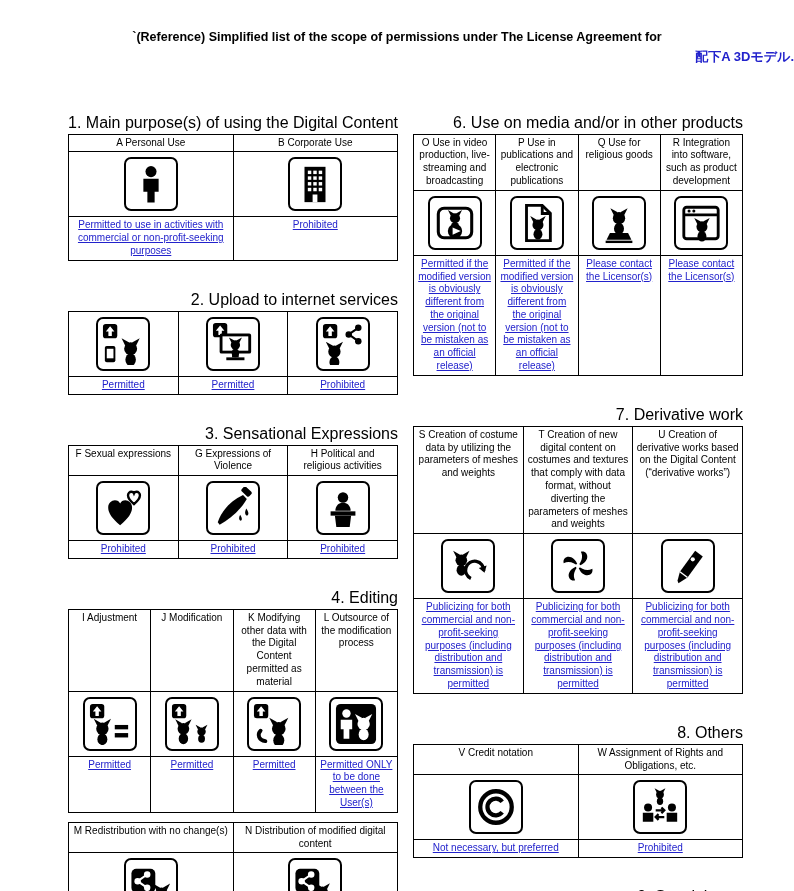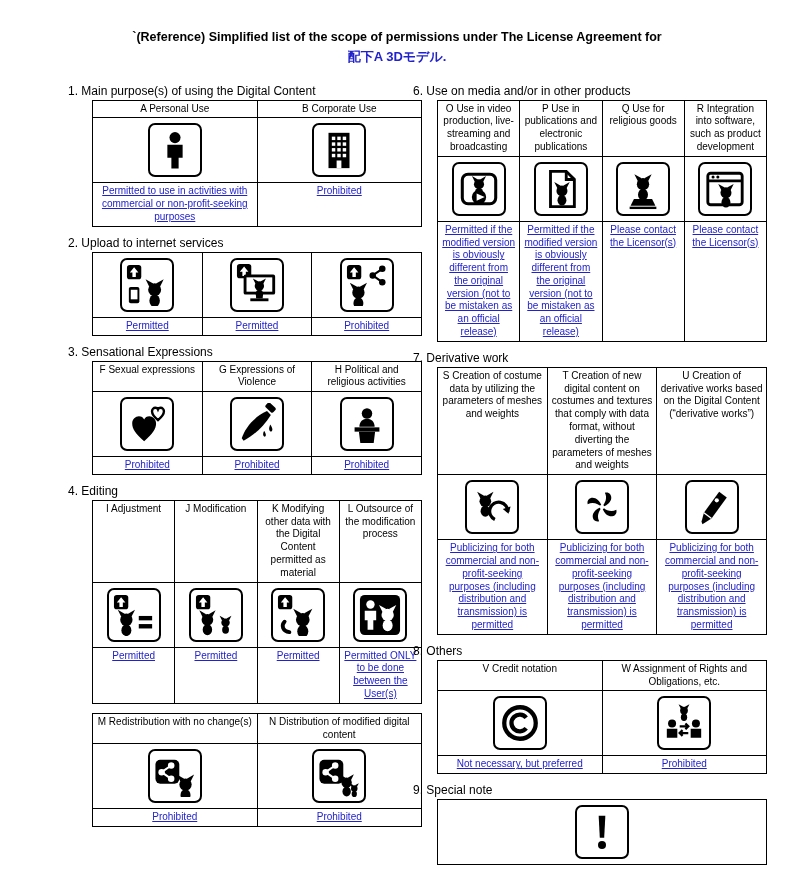--- a/index.html
+++ b/index.html
@@ -4,27 +4,27 @@
 <style>
   :root{ --blue:#2222cc; }
   *{ box-sizing:border-box; margin:0; padding:0; }
   html,body{ background:#fff; }
   body{
     width:794px; height:891px; overflow:hidden;
     font-family:"Liberation Sans", sans-serif; color:#000;
     position:relative;
   }
   .title{ text-align:center; font-weight:bold; padding-top:28px; font-size:12.5px; line-height:1.55; }
-  .title .jp{ color:var(--blue); font-size:13px; }
+  .title .jp{ color:var(--blue); font-size:13px;text-align:right; }
   .title .sub{ max-width:690px; margin:0 auto; }
   .cols{ display:flex; gap:15px; margin:16px 0 0 68px; align-items:flex-start; }
   .col{ width:330px; }
   .sec{ margin-bottom:9px; }
-  .cap{ font-size:12px; margin-bottom:2px; text-align:left; }
-  table{ border-collapse:collapse; width:330px; table-layout:fixed;margin-left:24px; }
+  .cap{ font-size:16px; margin-bottom:2px; text-align:right;margin-top:30px; }
+  table{ border-collapse:collapse; width:330px; table-layout:fixed; }
   td{
     border:1px solid #000; padding:2px 3px; vertical-align:top;
     text-align:center; font-size:10px; line-height:1.28; word-wrap:break-word;
   }
   td.ic{ vertical-align:middle; height:62px; padding:4px 2px; }
   td.st{ color:var(--blue); text-decoration:underline; }
   .iconbox{
     width:54px; height:54px; border:2.6px solid #000; border-radius:7px;
     margin:1px auto; display:flex; align-items:center; justify-content:center;
     background:#fff; overflow:hidden;

